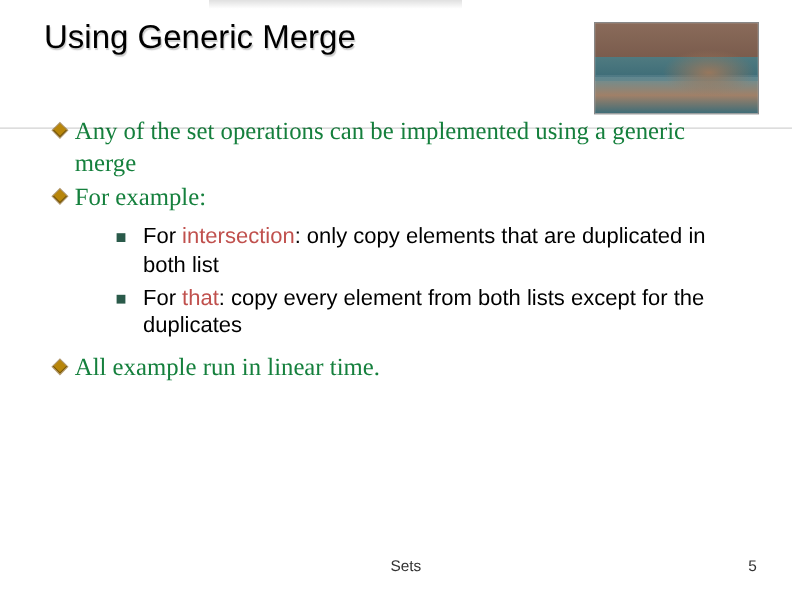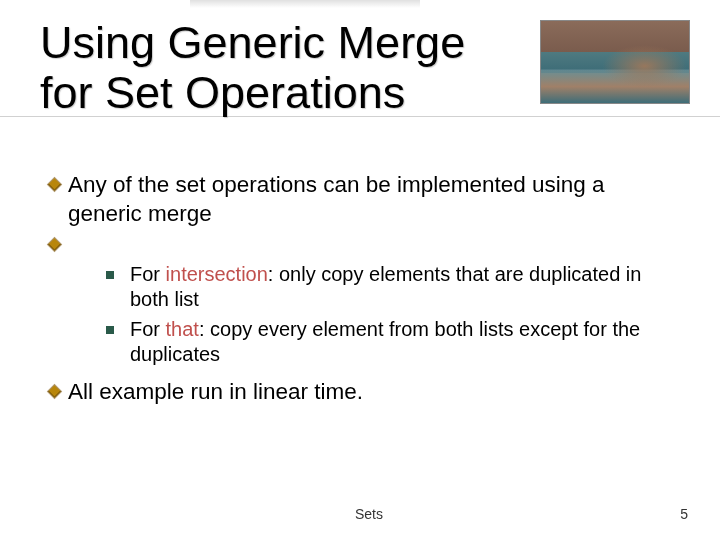--- a/index.html
+++ b/index.html
@@ -11,21 +11,21 @@
     position: relative;
     overflow: hidden;
   }
   .slide {
     width: 100%;
     height: 100%;
     padding: 18px 40px 0 40px;
     position: relative;
   }
   .title {
-    font-size: 45px;
+    font-size: 30px;
     font-weight: 400;
     color: #000;
     line-height: 1.1;
     font-family: "Trebuchet MS", Verdana, sans-serif;
     text-shadow: 1px 1px 1px rgba(130,130,130,0.4);
   }
   .title-underline {
     position: absolute;
     left: 0;
     right: 0;
@@ -72,23 +72,23 @@
     content: "";
     position: absolute;
     left: 2px; top: 2px;
     width: 9px; height: 9px;
     background: #b8860b;
     transform: rotate(45deg);
     box-shadow: inset -1px -1px 0 rgba(0,0,0,0.35), 0 0 0 1px rgba(120,80,10,0.6);
   }
   .bullet-text {
     font-size: 22.5px;
-    color: #000000;
+    color: #15803d;
     line-height: 1.28;
-    font-family: Liberation Sans, sans-serif;
+    font-family: Liberation Serif, serif;
   }
   .sub-list {
     margin-top: 10px;
     margin-bottom: 10px;
     padding-left: 58px;
   }
   .sub-row {
     display: flex;
     align-items: flex-start;
     margin-bottom: 4px;
@@ -136,36 +136,36 @@
 </style>
 </head>
 <body>
 
 <div class="slide">
 
   <div class="shadow-top"></div>
 
   <h1 class="title">
     <span>Using Generic Merge</span><br>
-    <span>for Set Operations</span>
   </h1>
 
   <div class="hero-img"></div>
 
   <div class="title-underline"></div>
 
   <div class="content">
 
     <div class="bullet-row">
       <span class="diamond-bullet"></span>
       <span class="bullet-text">Any of the set operations can be implemented using a generic merge</span>
     </div>
 
     <div class="bullet-row">
       <span class="diamond-bullet"></span>
+      <span class="bullet-text">For example:</span>
     </div>
 
     <div class="sub-list">
       <div class="sub-row">
         <span class="square-bullet"></span>
         <span class="sub-text">
           <span>For </span><span class="accent">intersection</span><span>: only copy elements that are duplicated in both list</span>
         </span>
       </div>
       <div class="sub-row">

